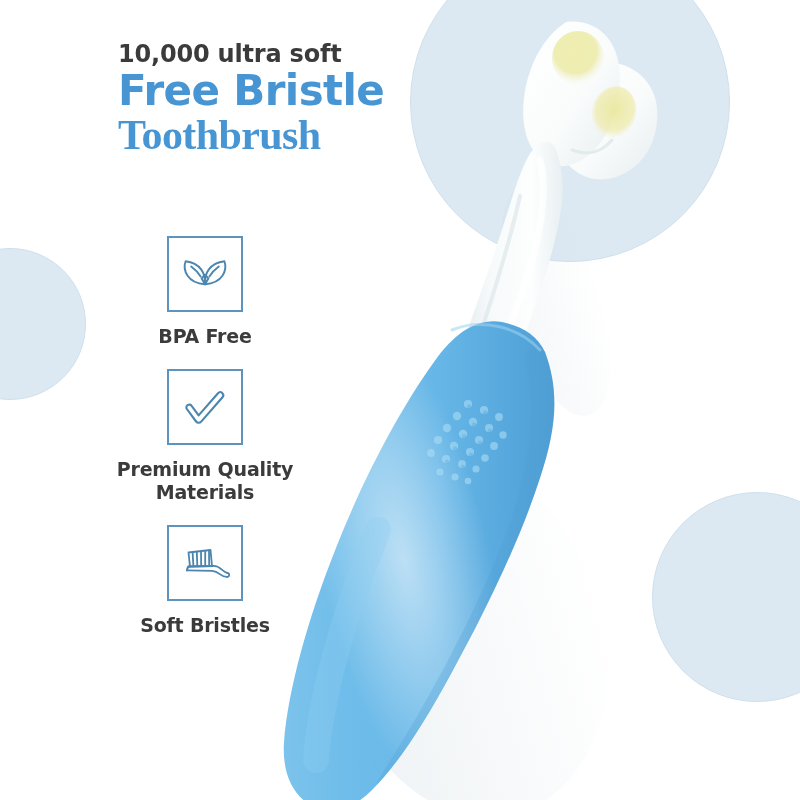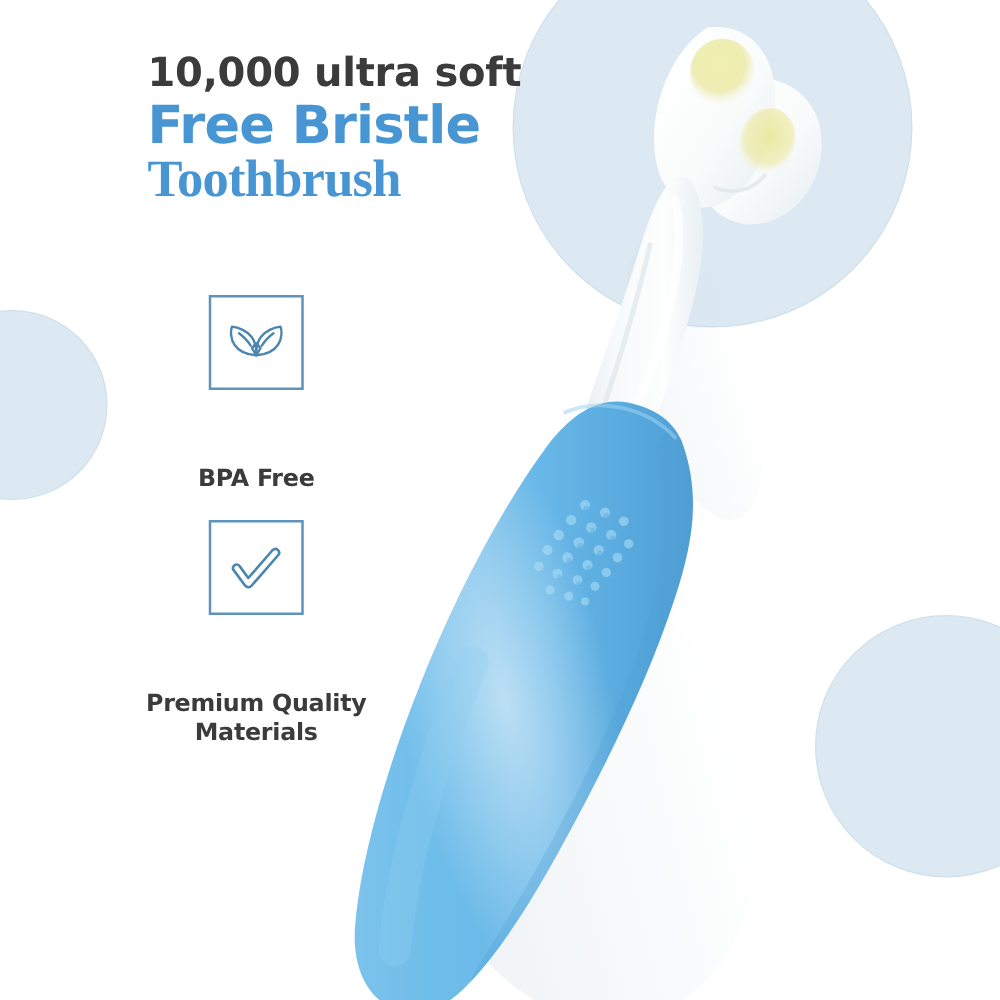--- a/index.html
+++ b/index.html
@@ -46,21 +46,21 @@
   }
 
   
   .headline {
     position: absolute;
     left: 118px;
     top: 42px;
     width: 420px;
   }
   .headline .kicker {
-    font-size: 32px;
+    font-size: 24px;
     font-weight: 700;
     color: #3b3b3b;
     letter-spacing: -0.2px;
     line-height: 1.05;
     white-space: nowrap;
   }
   .headline .title-line {
     font-size: 42px;
     font-weight: 700;
     color: #4795d3;
@@ -78,21 +78,20 @@
     position: absolute;
     left: 90px;
     top: 236px;
     width: 230px;
   }
   .feature {
     display: flex;
     flex-direction: column;
     align-items: center;
     width: 230px;
-    gap: 47px;
   }
   .feature + .feature {
     margin-top: 22px;
   }
   .feature-icon-box {
     width: 76px;
     height: 76px;
     border: 2px solid #5d93bd;
     box-sizing: border-box;
     display: flex;
@@ -309,15 +308,37 @@
     <div class="feature">
       <div class="feature-icon-box">
         <svg width="50" height="44" viewBox="0 0 50 44">
           <path d="M6.5 23.5 C 6.0 22.0, 6.8 20.3, 8.4 19.8 C 9.9 19.3, 11.3 20.1, 12.0 21.3 L 18.6 30.4 L 38.0 8.2 C 39.2 6.9, 41.0 6.8, 42.2 7.9 C 43.5 9.1, 43.6 10.9, 42.5 12.2 L 21.2 36.6 C 20.4 37.5, 19.3 37.9, 18.2 37.7 C 17.1 37.5, 16.3 36.8, 15.7 36.0 Z" fill="none" stroke="#4a86b0" stroke-width="2.1" stroke-linejoin="round" stroke-linecap="round"></path>
         </svg>
       </div>
       <div class="feature-label">Premium Quality
 Materials</div>
     </div>
 
+    <div class="feature">
+      <div class="feature-icon-box">
+        <svg width="52" height="42" viewBox="0 0 52 42">
+          <g fill="none" stroke="#4a86b0" stroke-width="1.8" stroke-linecap="round" stroke-linejoin="round">
+
+            <path d="M9.5 10.5 L 31.5 8.0 L 33.0 24.0 L 11.0 24.5 Z"></path>
+
+            <path d="M13.6 10.1 L 14.4 24.4"></path>
+            <path d="M17.8 9.6 L 18.3 24.3"></path>
+            <path d="M22.0 9.2 L 22.2 24.2"></path>
+            <path d="M26.2 8.8 L 26.2 24.1"></path>
+            <path d="M30.0 8.4 L 30.2 24.0"></path>
+
+            <path d="M9.2 24.5 L 34.0 24.0 C 37.4 23.7, 40.0 25.2, 42.8 27.6 C 45.0 29.5, 46.6 30.5, 48.2 30.8"></path>
+            <path d="M8.0 28.4 C 8.0 26.2, 9.0 24.8, 10.6 24.5"></path>
+            <path d="M8.0 28.4 L 33.2 28.8 C 36.4 29.0, 38.6 30.4, 41.2 32.4 C 43.4 34.1, 45.6 34.9, 48.2 34.8"></path>
+            <path d="M48.2 30.8 C 49.6 30.9, 50.3 32.0, 50.2 33.0 C 50.1 34.1, 49.4 34.8, 48.2 34.8"></path>
+          </g>
+        </svg>
+      </div>
+      <div class="feature-label">Soft Bristles</div>
+    </div>
 
   </div>
 </div>
 
 </body></html>

